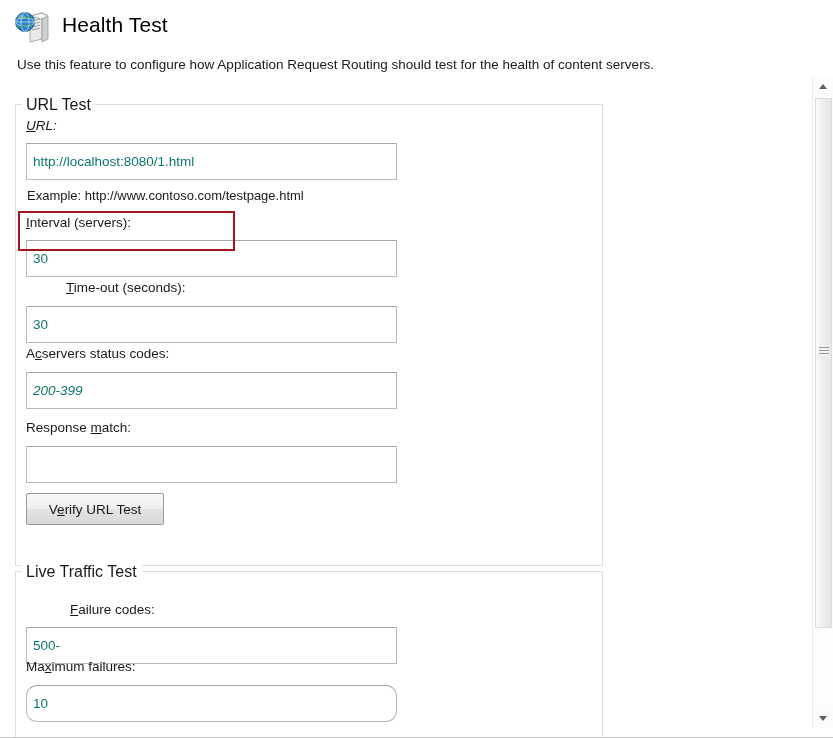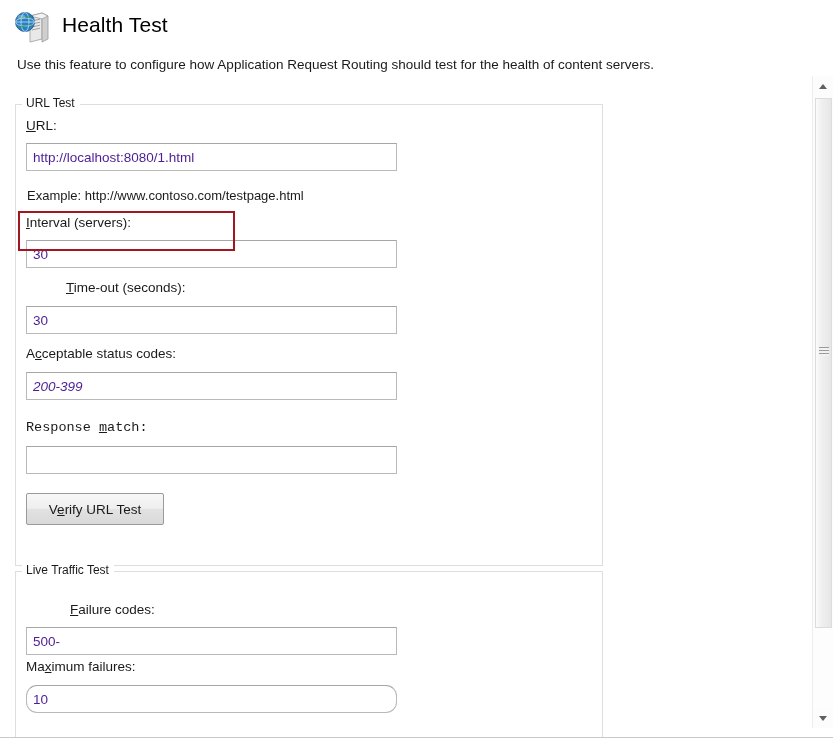--- a/index.html
+++ b/index.html
@@ -66,21 +66,21 @@
     position: absolute;
     border: 1px solid #dedede;
     background: transparent;
   }
   .groupbox-legend {
     position: absolute;
     top: -9px;
     left: 9px;
     background: #ffffff;
     padding: 0 5px 0 4px;
-    font-size: 12px;
+    font-size: 16px;
     color: #1a1a1a;
     white-space: nowrap;
   }
   #groupbox-url-test {
     left: 13px;
     top: 28px;
     width: 566px;
     height: 447px;
   }
   #groupbox-live-traffic {
@@ -97,49 +97,49 @@
     color: #1a1a1a;
     white-space: nowrap;
   }
   .field-label u {
     text-decoration: underline;
     text-underline-offset: 1px;
   }
   .text-input {
     position: absolute;
     box-sizing: border-box;
-    height: 28px;
+    height: 37px;
     border: 1px solid #b9b9b9;
     border-top-color: #a6a6a6;
     background: #ffffff;
     font-family: "Liberation Sans", sans-serif;
     font-size: 13.5px;
-    color: #4c1d95;
+    color: #0f766e;
     padding: 0 0 0 6px;
     line-height: 22px;
     outline: none;
   }
   .hint-text {
     position: absolute;
     font-size: 13px;
     color: #1a1a1a;
     white-space: nowrap;
   }
 
   
-  #label-url           { left: 26px; top: 42px; }
+  #label-url           { left: 26px; top: 42px; font-style: italic; }
   #input-url           { left: 26px; top: 67px; width: 371px; }
   #hint-url-example    { left: 27px; top: 112px; }
   #label-interval      { left: 26px; top: 139px; }
   #input-interval      { left: 26px; top: 164px; width: 371px; }
   #label-timeout       { left: 26px; top: 204px; margin-left: 40px; }
   #input-timeout       { left: 26px; top: 230px; width: 371px; }
   #label-status-codes  { left: 26px; top: 270px; }
   #input-status-codes  { left: 26px; top: 296px; width: 371px; font-style: italic; }
-  #label-response-match{ left: 26px; top: 344px; font-family: Liberation Mono, monospace; }
+  #label-response-match{ left: 26px; top: 344px; }
   #input-response-match{ left: 26px; top: 370px; width: 371px; }
 
   
   #label-failure-codes { left: 26px; top: 526px; margin-left: 44px; }
   #input-failure-codes { left: 26px; top: 551px; width: 371px; }
   #label-max-failures  { left: 26px; top: 583px; }
   #input-max-failures  { left: 26px; top: 609px; width: 371px; border-radius: 11px; }
 
   
   #verify-url-test-button {
@@ -289,21 +289,21 @@
   <input class="text-input" id="input-url" type="text" value="http://localhost:8080/1.html" style="">
 
   <div class="hint-text" id="hint-url-example">Example: http://www.contoso.com/testpage.html</div>
 
   <label class="field-label" id="label-interval"><span></span><u>I</u><span>nterval (servers):</span></label>
   <input class="text-input" id="input-interval" type="text" value="30" style="">
 
   <label class="field-label" id="label-timeout"><span></span><u>T</u><span>ime-out (seconds):</span></label>
   <input class="text-input" id="input-timeout" type="text" value="30" style="">
 
-  <label class="field-label" id="label-status-codes"><span>A</span><u>c</u><span>ceptable status codes:</span></label>
+  <label class="field-label" id="label-status-codes"><span>A</span><u>c</u><span>servers status codes:</span></label>
   <input class="text-input" id="input-status-codes" type="text" value="200-399" style="">
 
   <label class="field-label" id="label-response-match"><span>Response </span><u>m</u><span>atch:</span></label>
   <input class="text-input" id="input-response-match" type="text" value="" style="">
 
   <button id="verify-url-test-button"><span>V</span><u>e</u><span>rify URL Test</span></button>
 
   <fieldset class="groupbox" id="groupbox-live-traffic">
     
   </fieldset>

